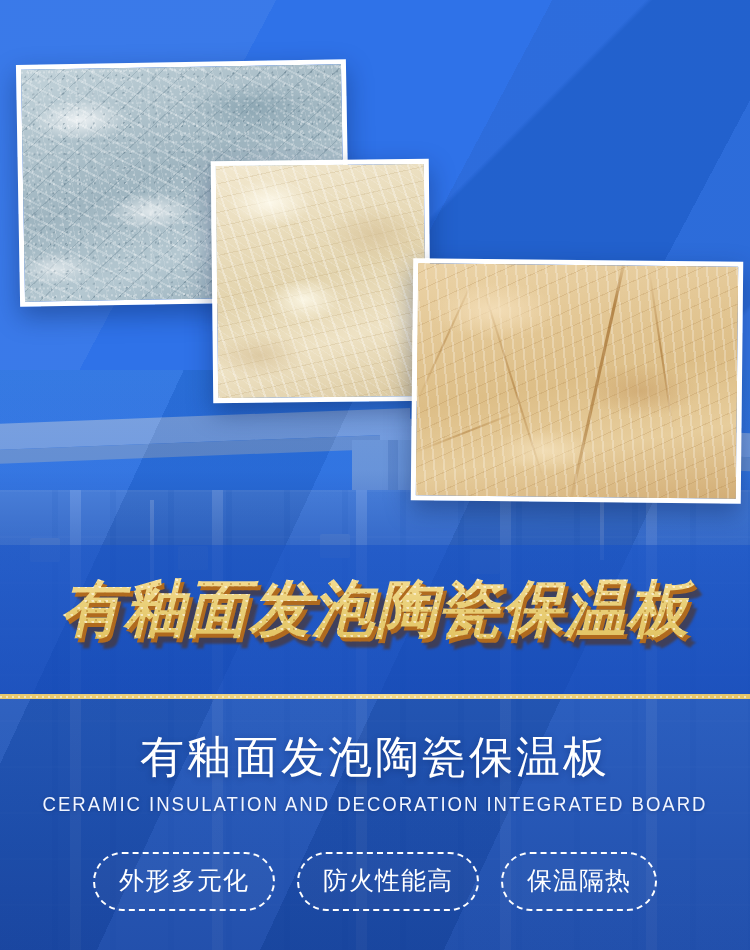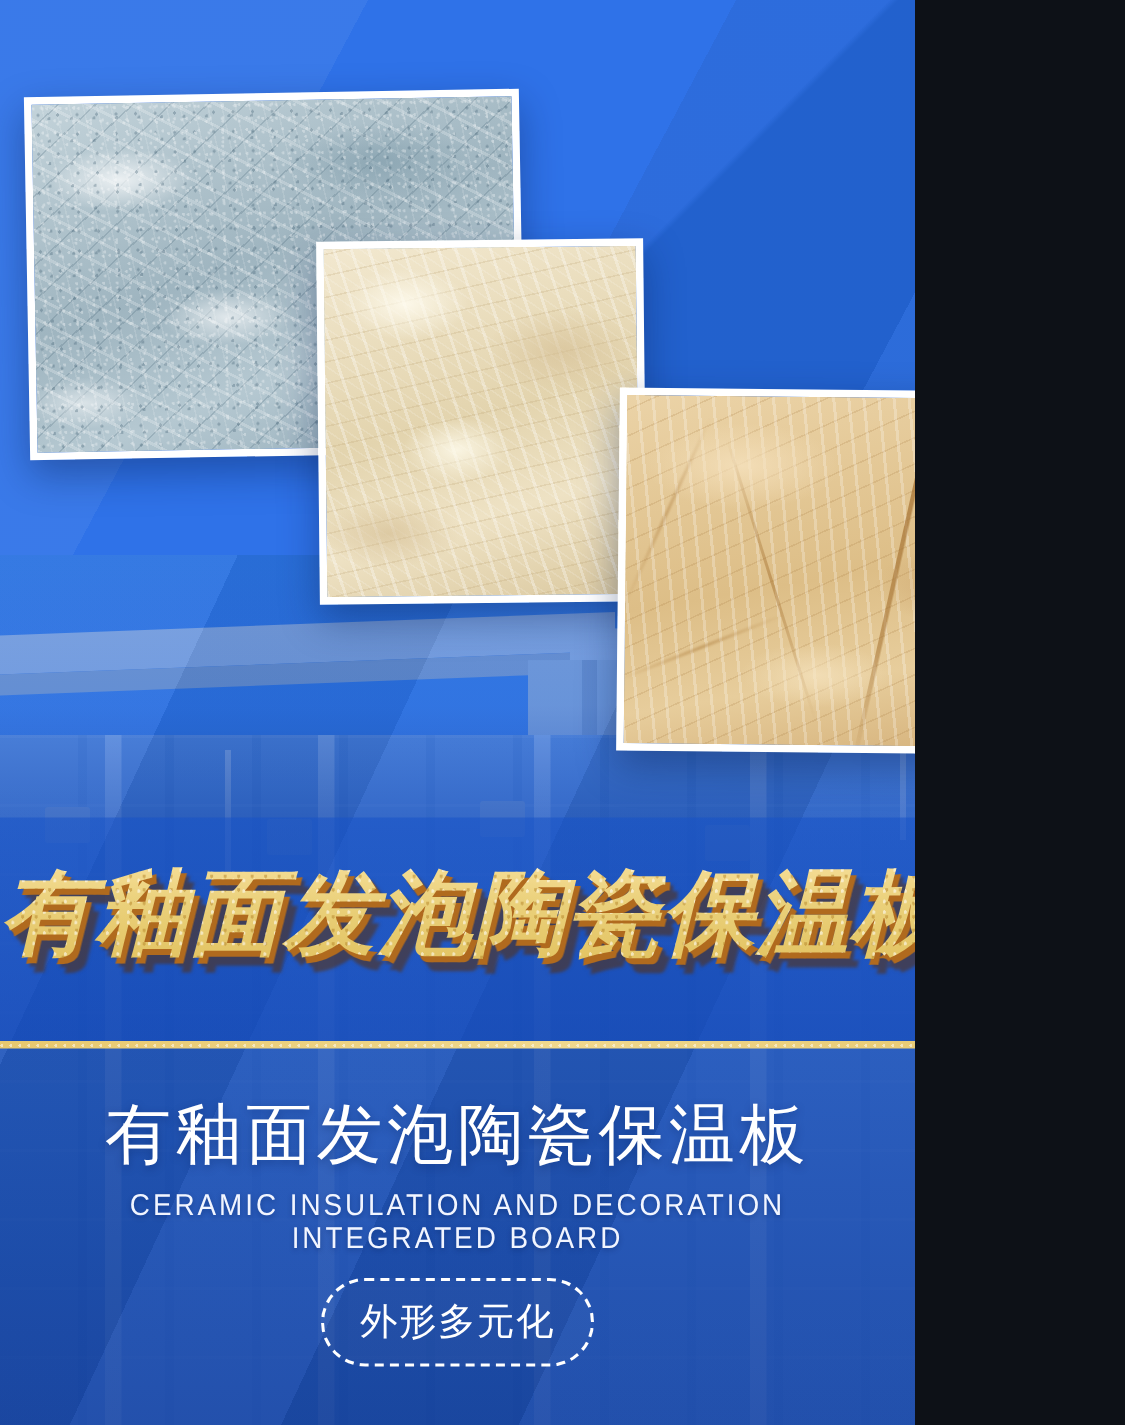--- a/index.html
+++ b/index.html
@@ -1,20 +1,20 @@
 <!DOCTYPE html>
 <html><head>
 <meta charset="utf-8">
 <style>
   html,body{margin:0;padding:0;background:#0d1117;}
   *{box-sizing:border-box;}
 
   .poster{
     position:relative;
-    width:610px;height:950px;
+    width:750px;height:950px;
     overflow:hidden;
     font-family:"Liberation Sans","DejaVu Sans",sans-serif;
     background:#2a6ae4;
   }
 
   
   .bg-base{
     position:absolute;inset:0;
     background:
       linear-gradient(135deg,#2f72e8 0%,#2f72e8 38%,#2466d8 38.4%,#2466d8 62%,#2f72e8 62.4%,#2f72e8 100%);
@@ -305,15 +305,17 @@
   </div>
 
   <div class="headline">有釉面发泡陶瓷保温板</div>
   <div class="rule"></div>
 
   <div class="sub-cn">有釉面发泡陶瓷保温板</div>
   <div class="sub-en">CERAMIC INSULATION AND DECORATION INTEGRATED BOARD</div>
 
   <div class="badges">
     <div class="badge">外形多元化</div>
+    <div class="badge">防火性能高</div>
+    <div class="badge">保温隔热</div>
   </div>
 
 </div>
 
 </body></html>

